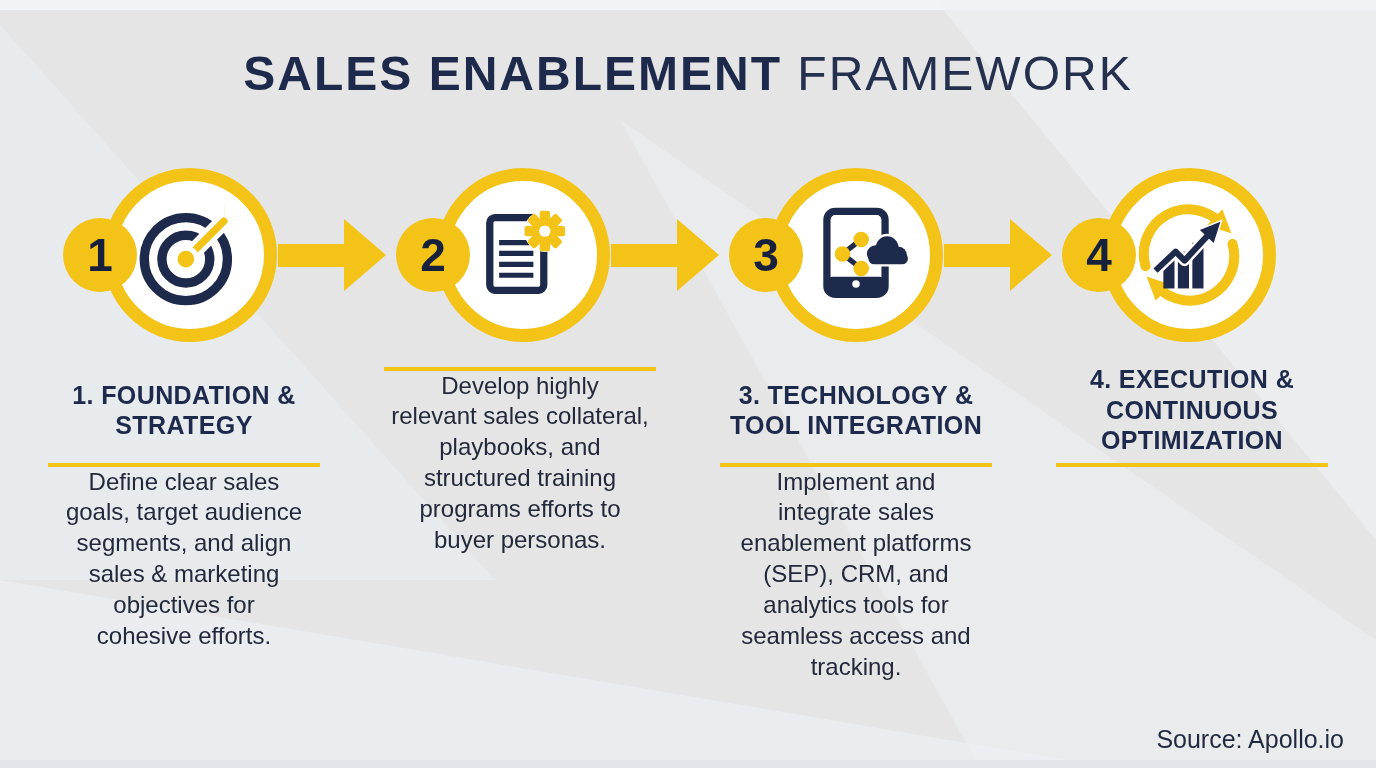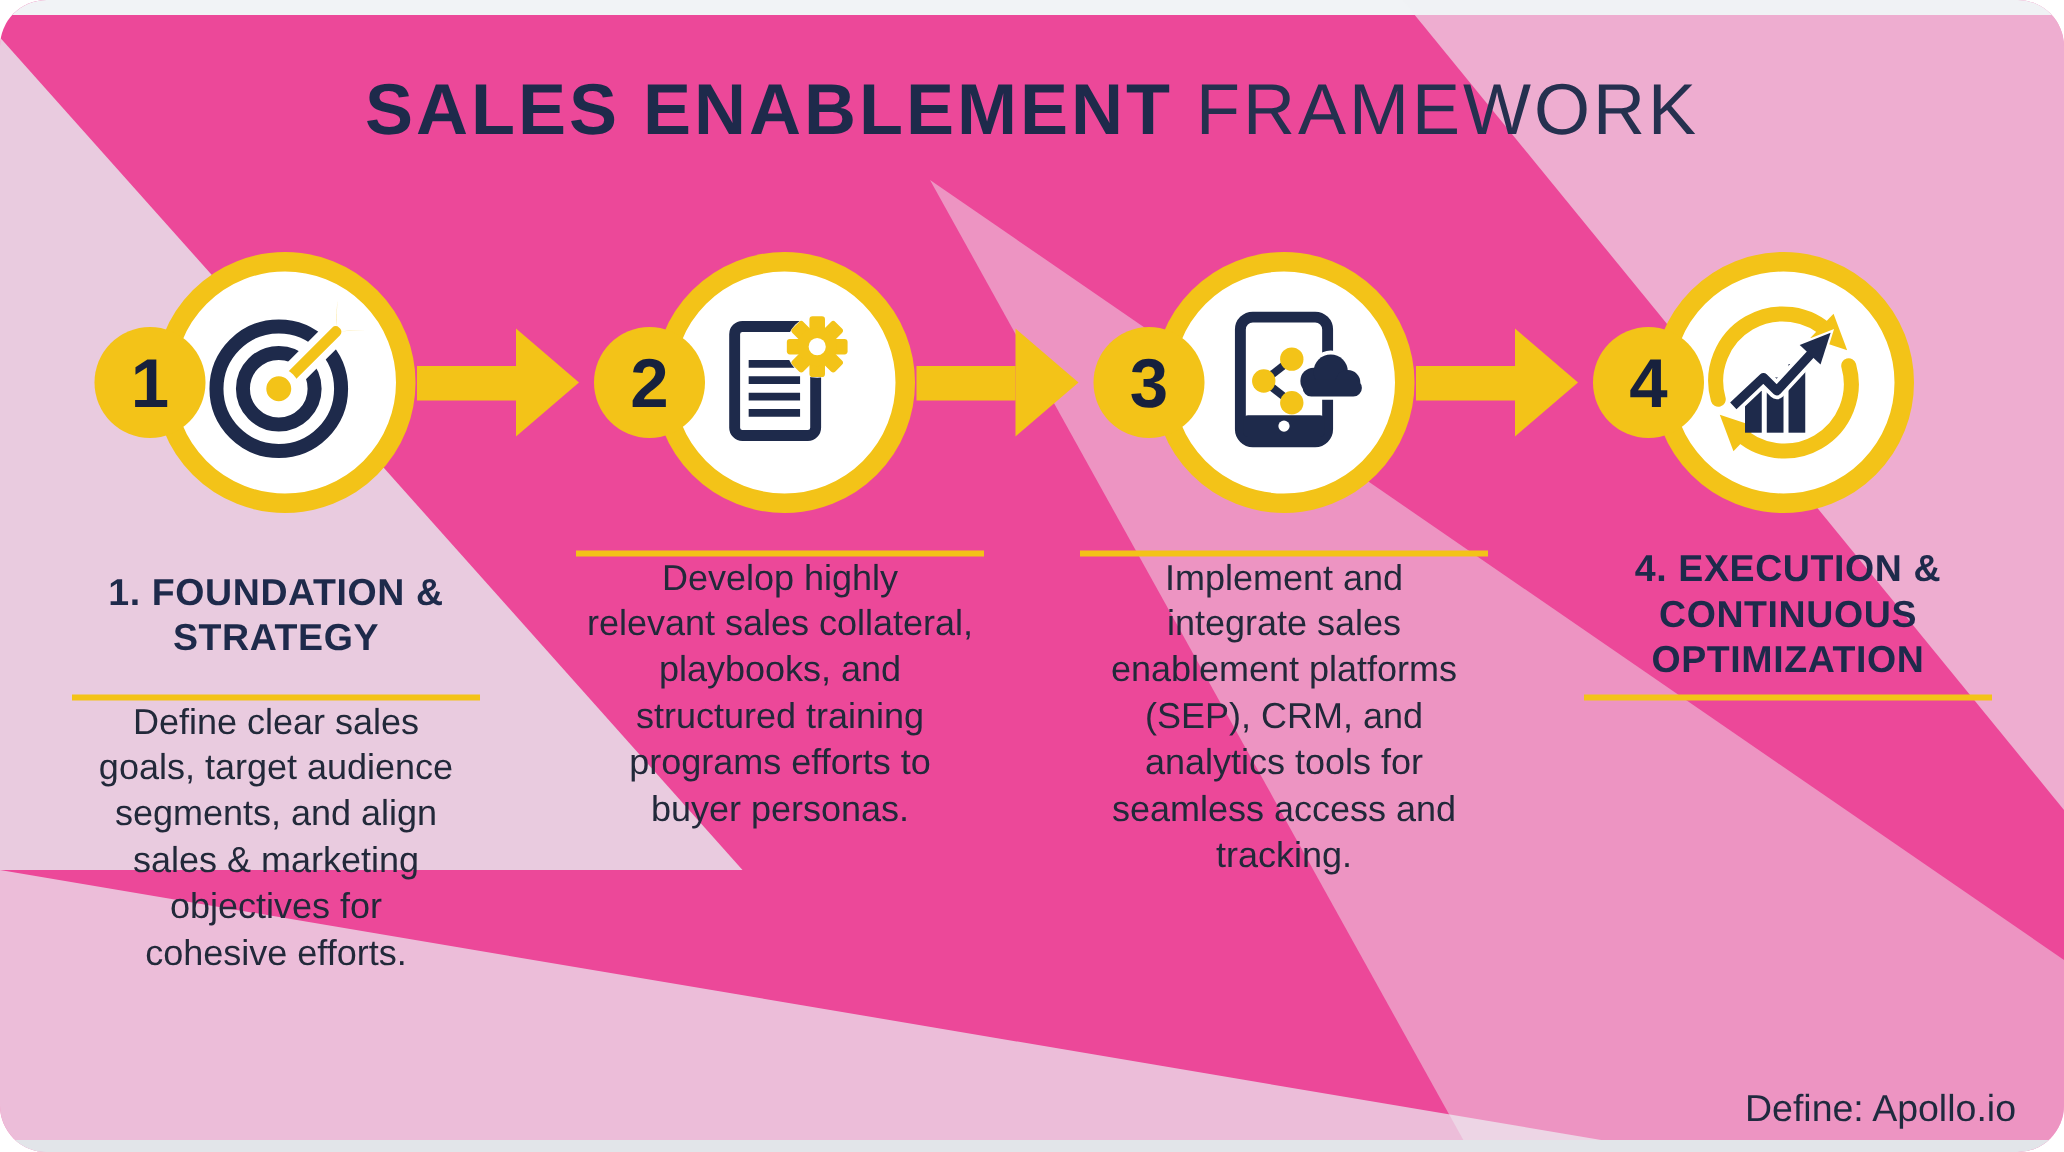--- a/index.html
+++ b/index.html
@@ -1,20 +1,19 @@
 <!DOCTYPE html>
 <html><head>
 <meta charset="utf-8">
 <style>
   html,body{margin:0;padding:0;background:#ffffff;}
   .canvas{
     position:relative;width:1376px;height:768px;overflow:hidden;
-    background:#ec4899;
+    background:#e5e5e5;
     font-family:"Liberation Sans", sans-serif;
-    border-radius:31px;
   }
   .bg{position:absolute;inset:0;z-index:0;}
   .main-title{
     position:absolute;top:46px;left:0;width:100%;
     text-align:center;color:#1E2A4B;font-size:48px;letter-spacing:2px;
     z-index:2;white-space:nowrap;
   }
   .main-title .t-bold{font-weight:700;}
   .main-title .t-light{font-weight:400;color:#25304F;}
   
@@ -195,32 +194,34 @@
     <div class="col">
       <div class="underline"></div>
       <div class="step-desc">Develop highly
 relevant sales collateral,
 playbooks, and
 structured training
 programs efforts to
 buyer personas.</div>
     </div>
     <div class="col">
+      <div class="step-title">3. TECHNOLOGY &amp;
+TOOL INTEGRATION</div>
       <div class="underline"></div>
       <div class="step-desc">Implement and
 integrate sales
 enablement platforms
 (SEP), CRM, and
 analytics tools for
 seamless access and
 tracking.</div>
     </div>
     <div class="col">
       <div class="step-title">4. EXECUTION &amp;
 CONTINUOUS
 OPTIMIZATION</div>
       <div class="underline"></div>
     </div>
   </div>
 
-  <div class="source">Define: Apollo.io</div>
+  <div class="source">Source: Apollo.io</div>
 
 </div>
 
 </body></html>

